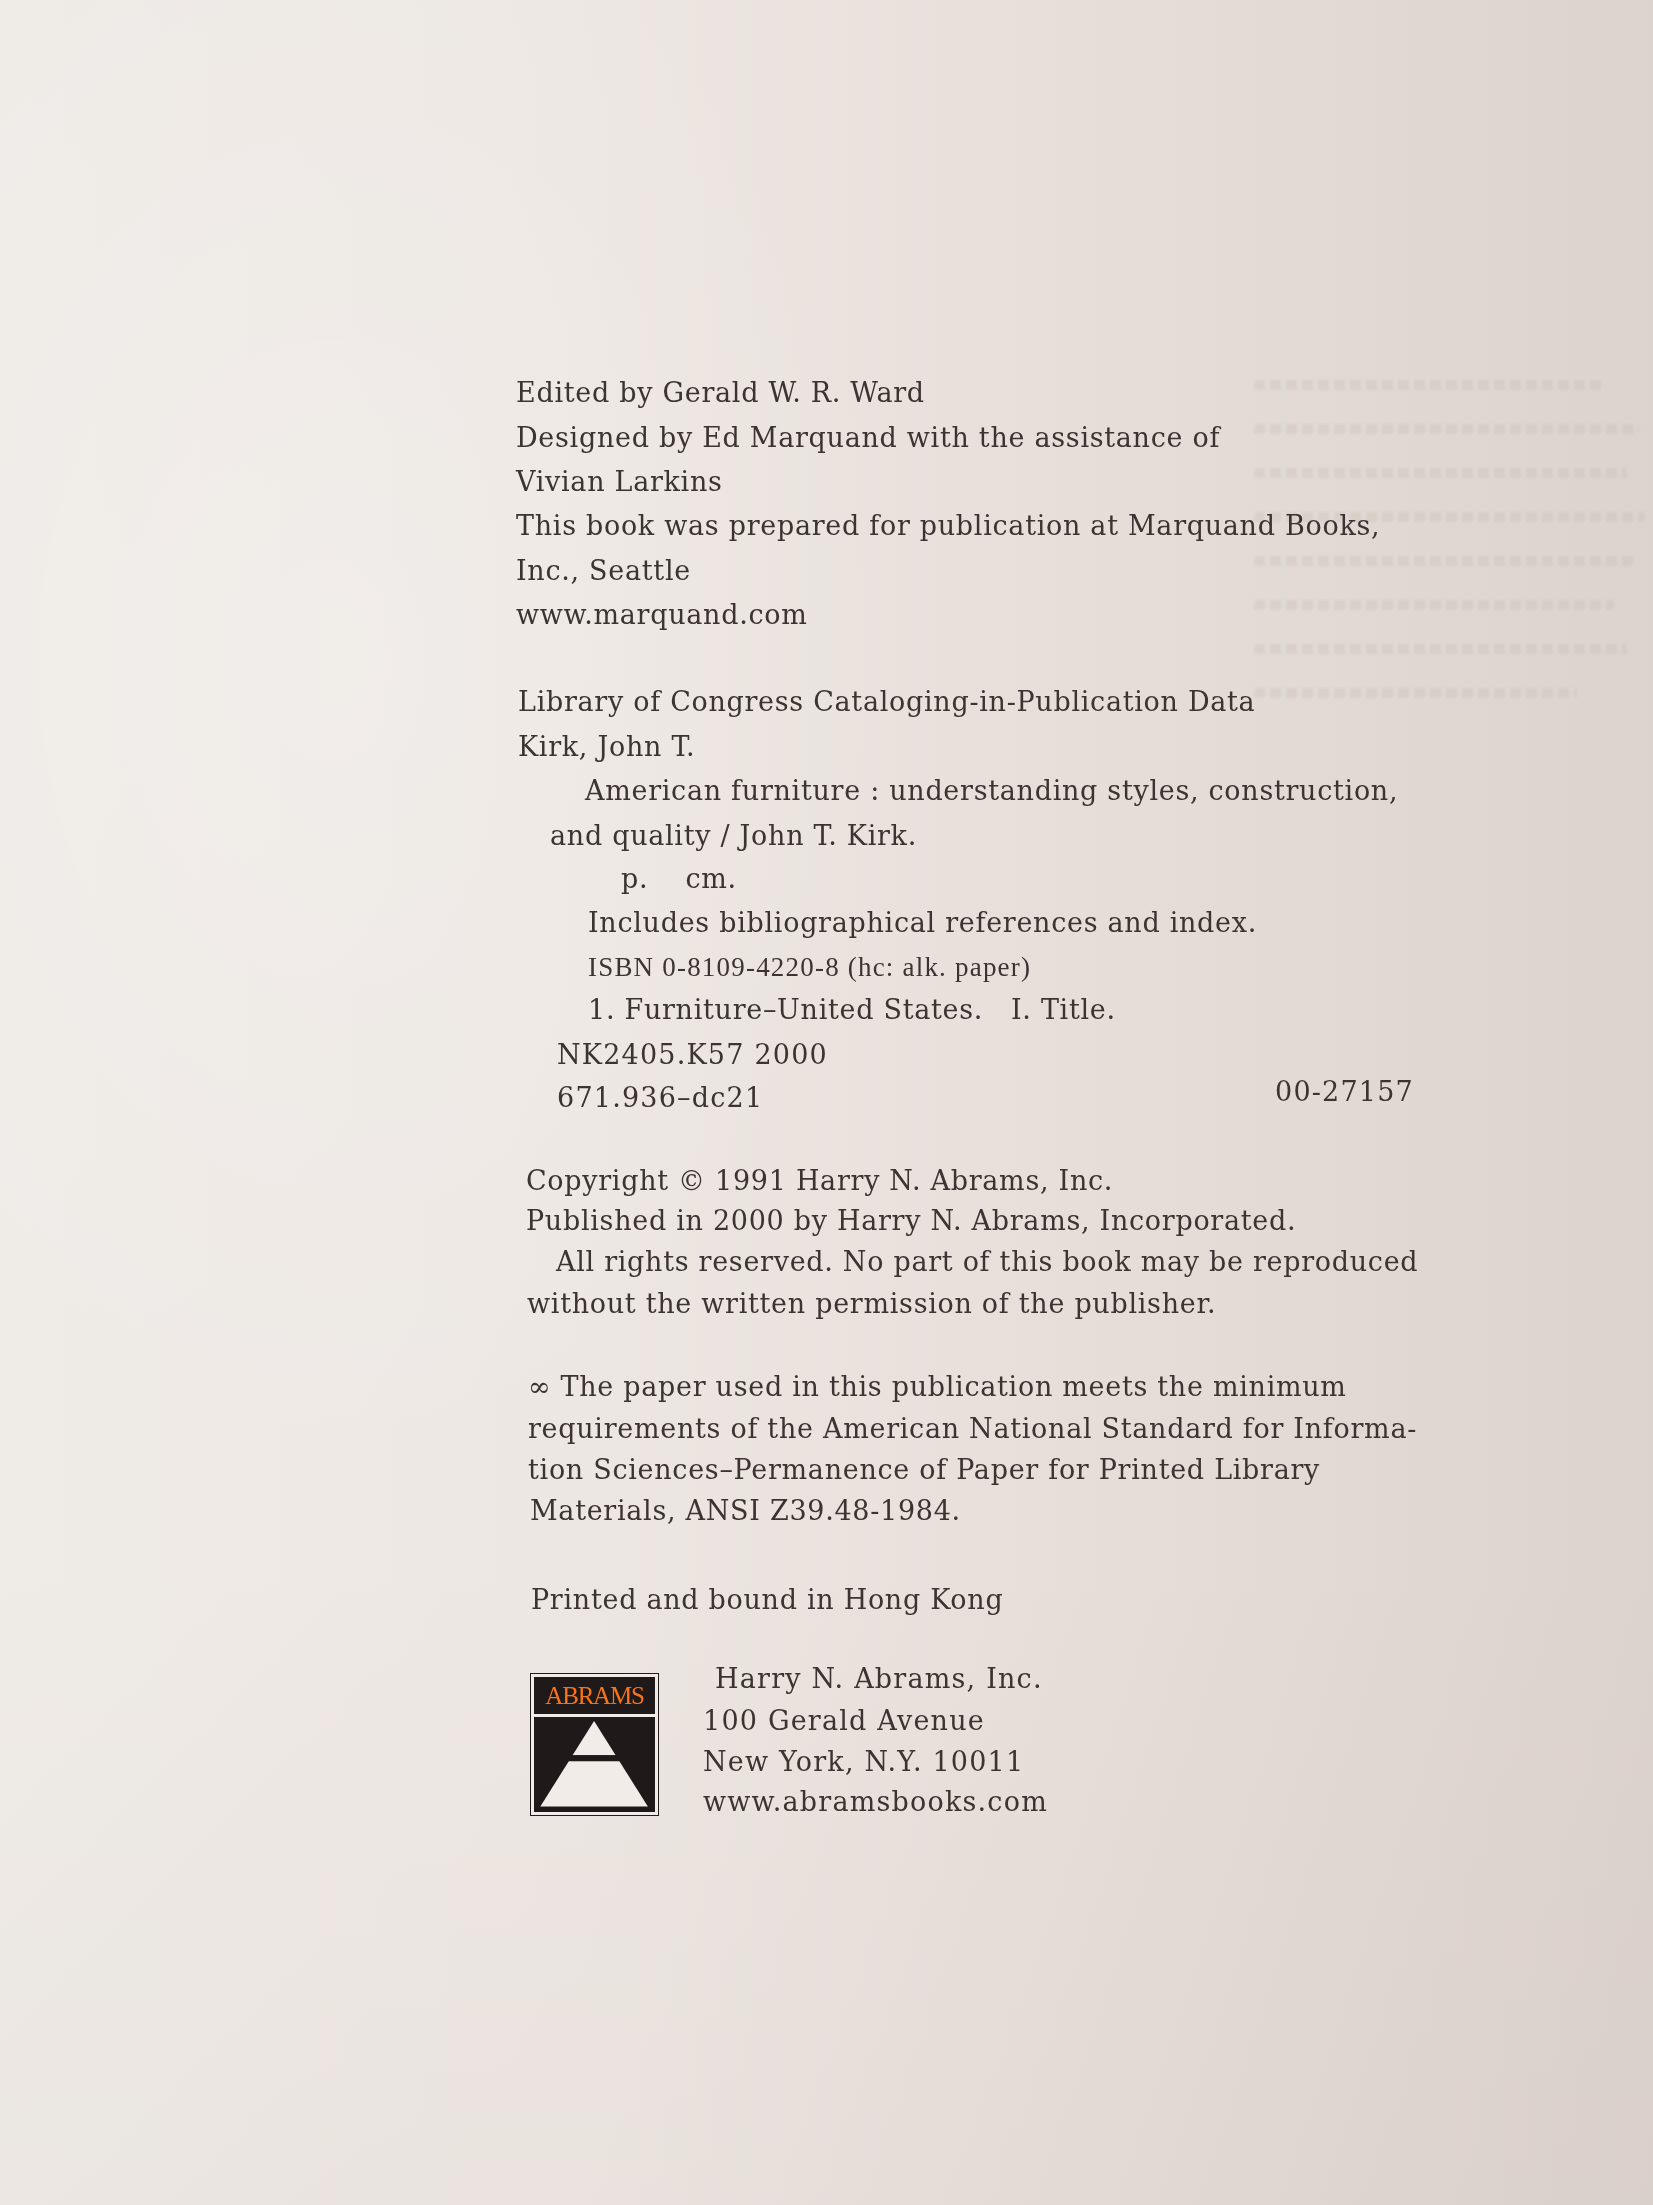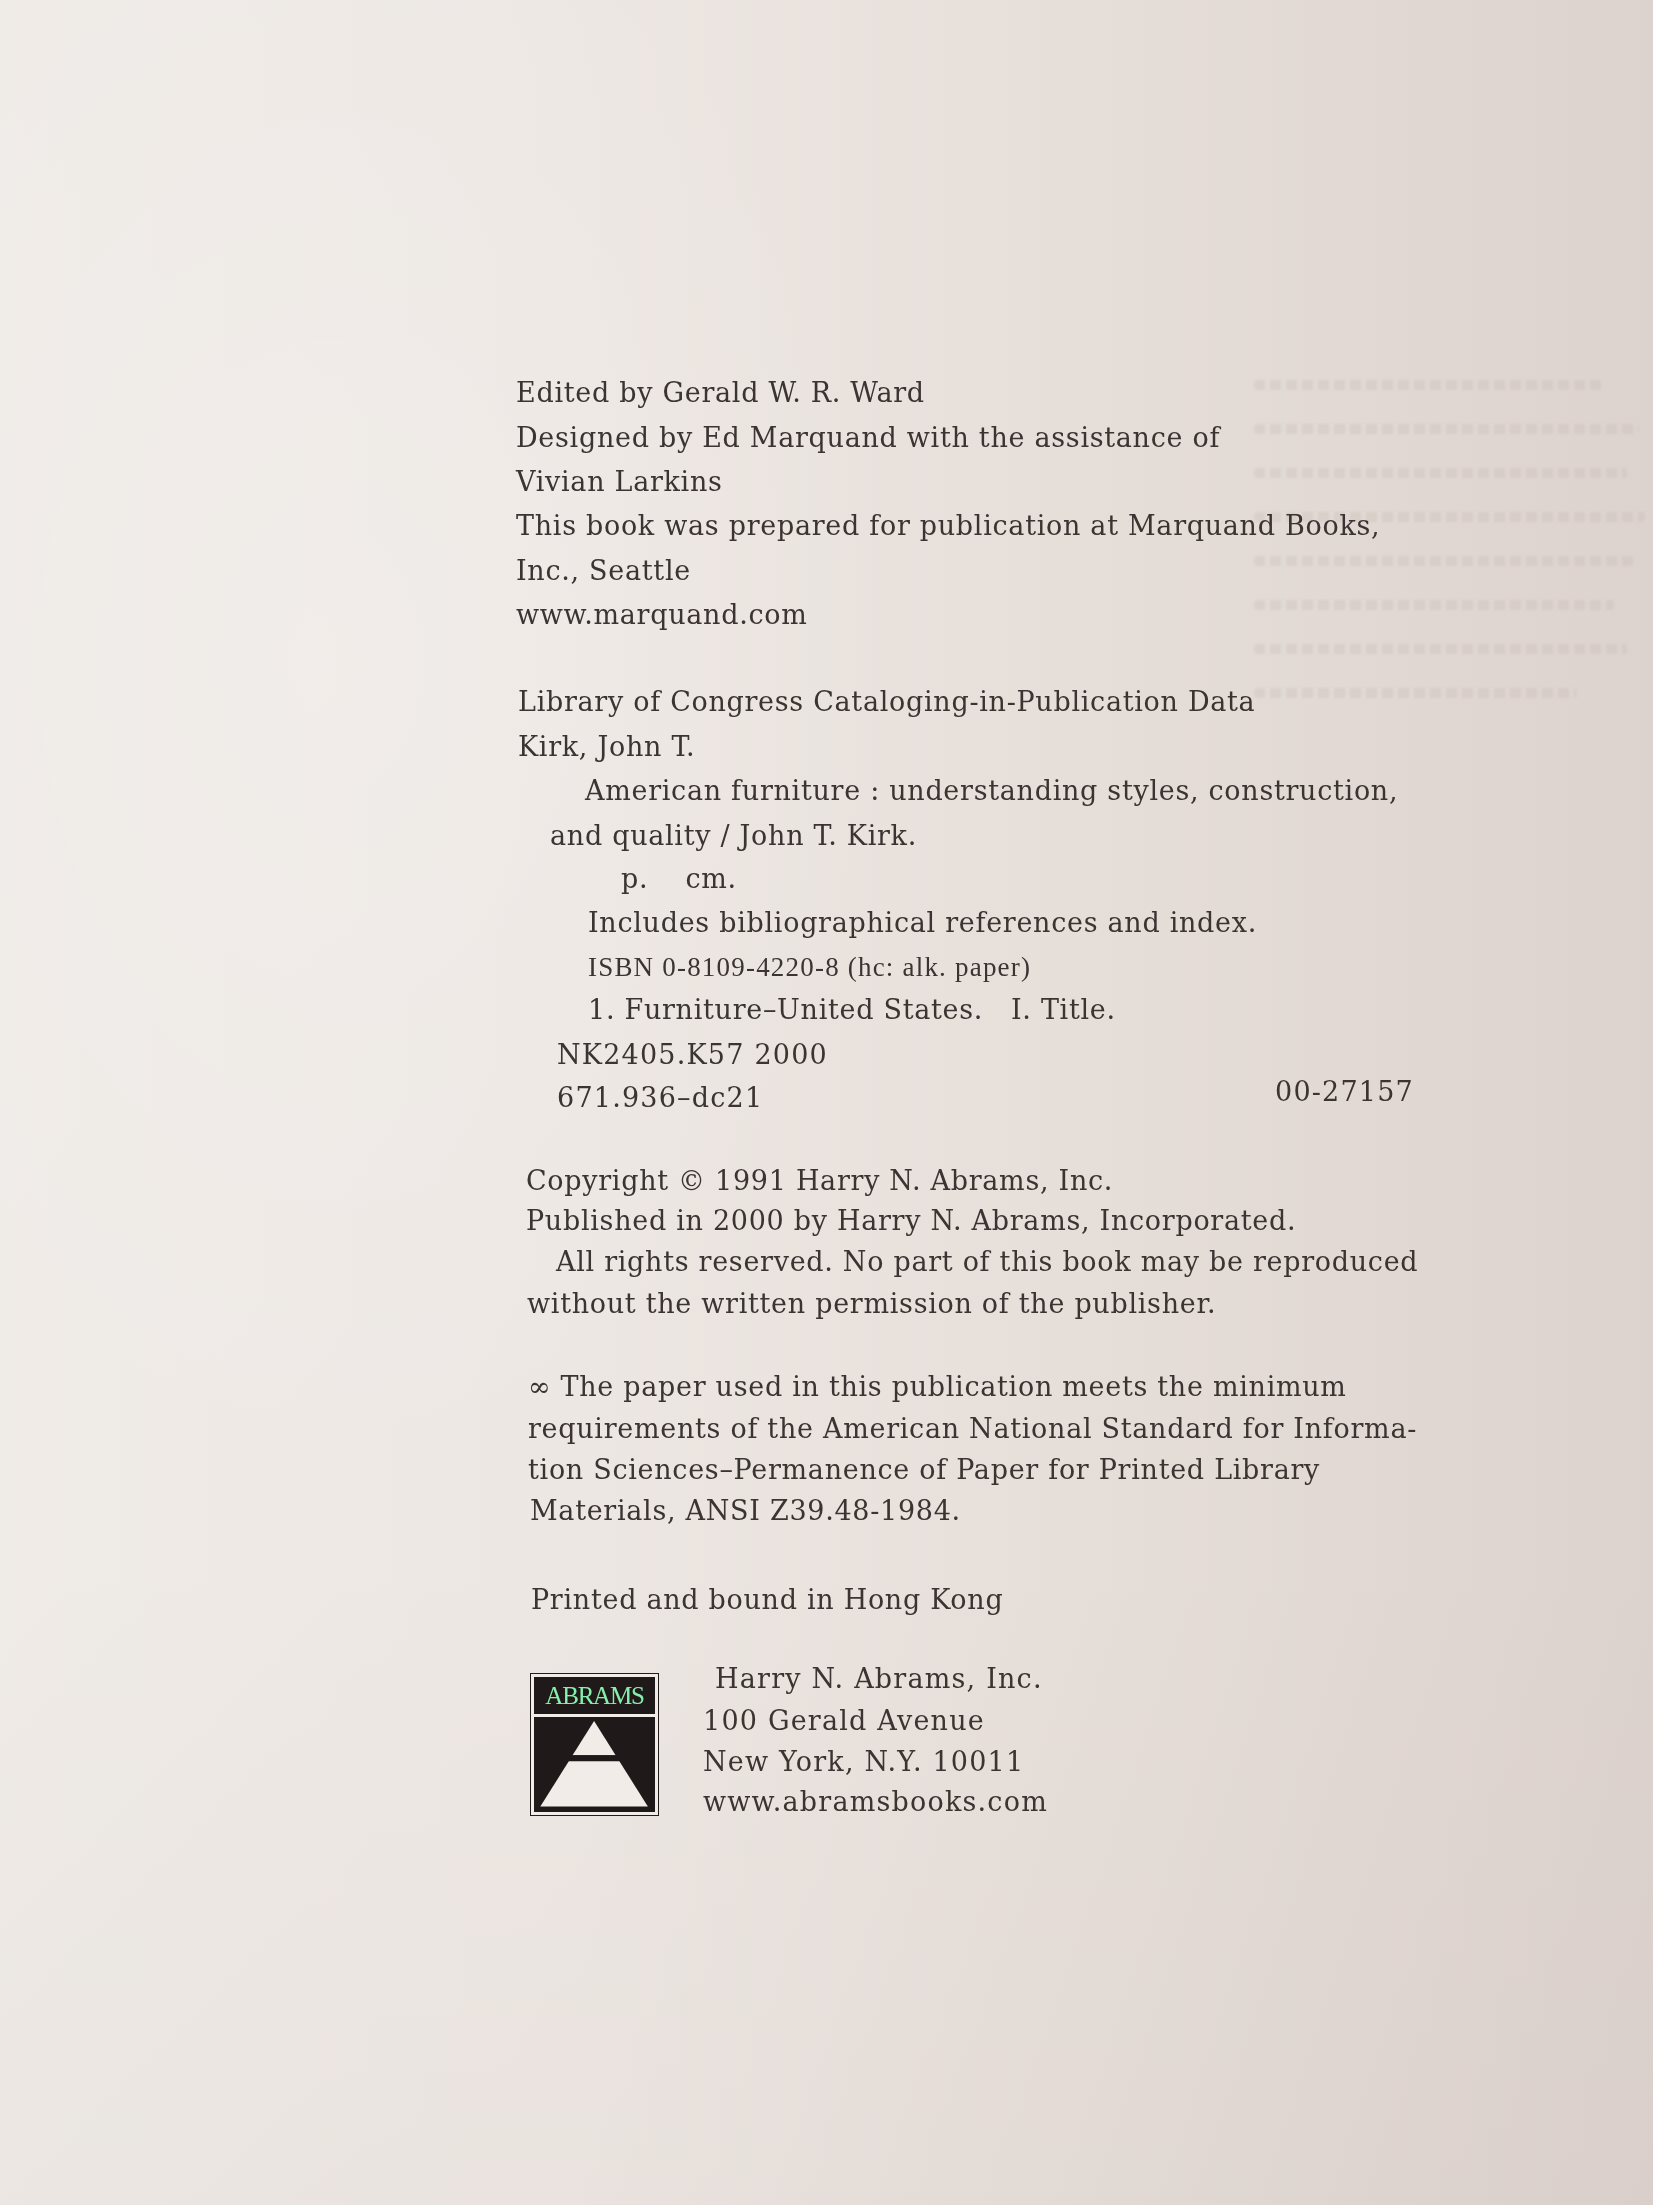--- a/index.html
+++ b/index.html
@@ -76,21 +76,21 @@
       background: #1f1a19;
       position: relative;
       overflow: hidden;
     }
     .logo-word {
       position: absolute;
       left: 0; right: 0;
       top: 2.5px;
       height: 31px;
       text-align: center;
-      color: #86efac;
+      color: #f97316;
       font-family: "Liberation Serif", "DejaVu Serif", serif;
       font-size: 25px;
       line-height: 31px;
       letter-spacing: -1.2px;
     }
     .logo-rule {
       position: absolute;
       left: 0; right: 0;
       top: 37px;
       height: 2.5px;

